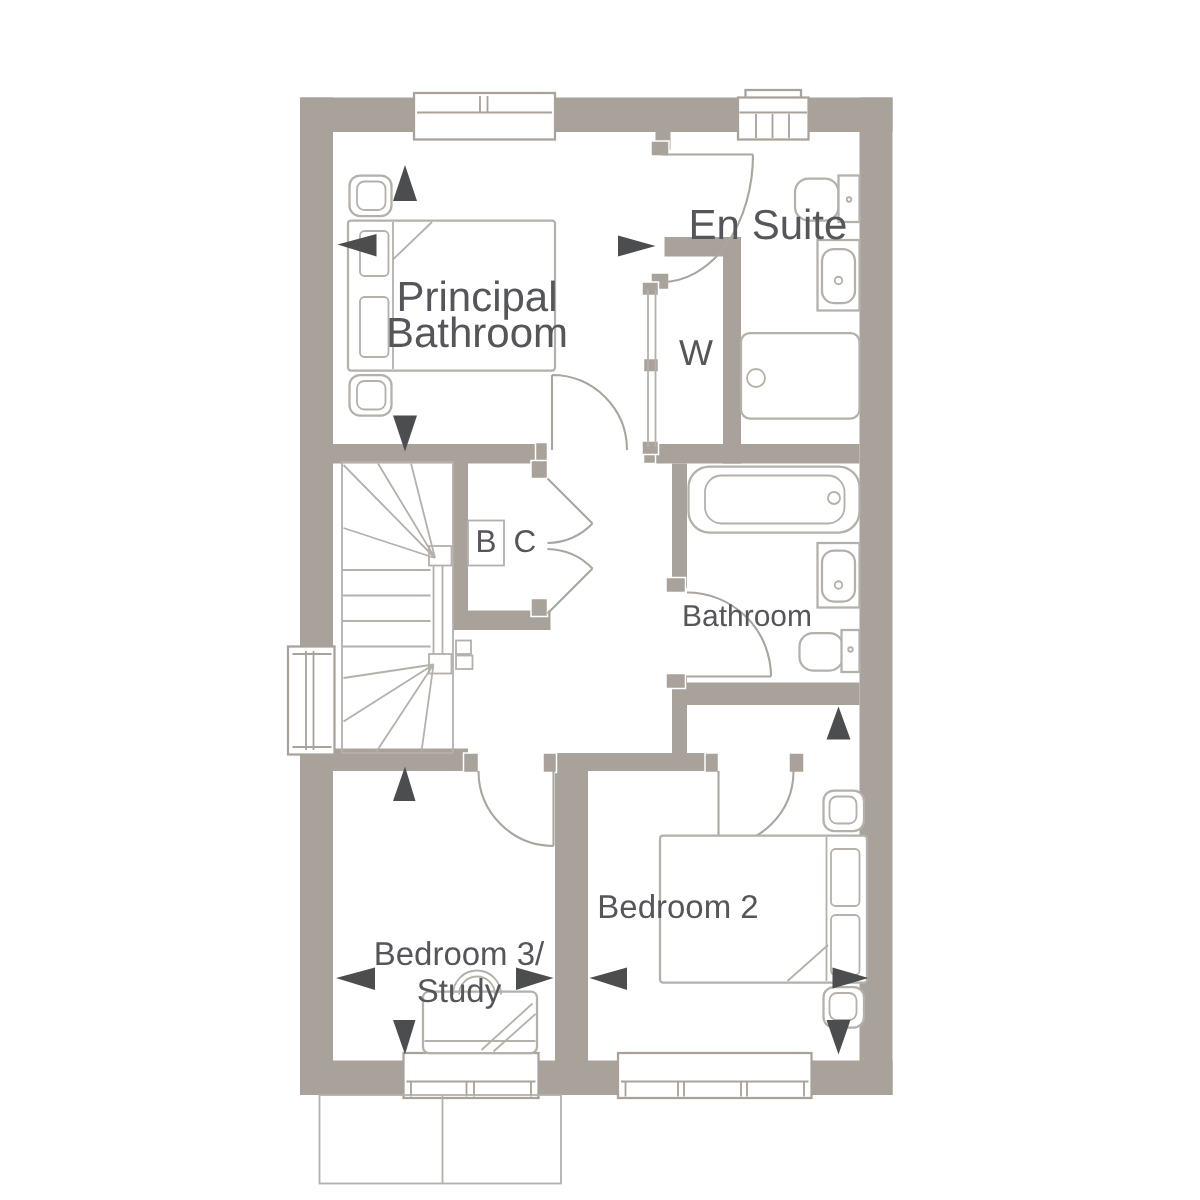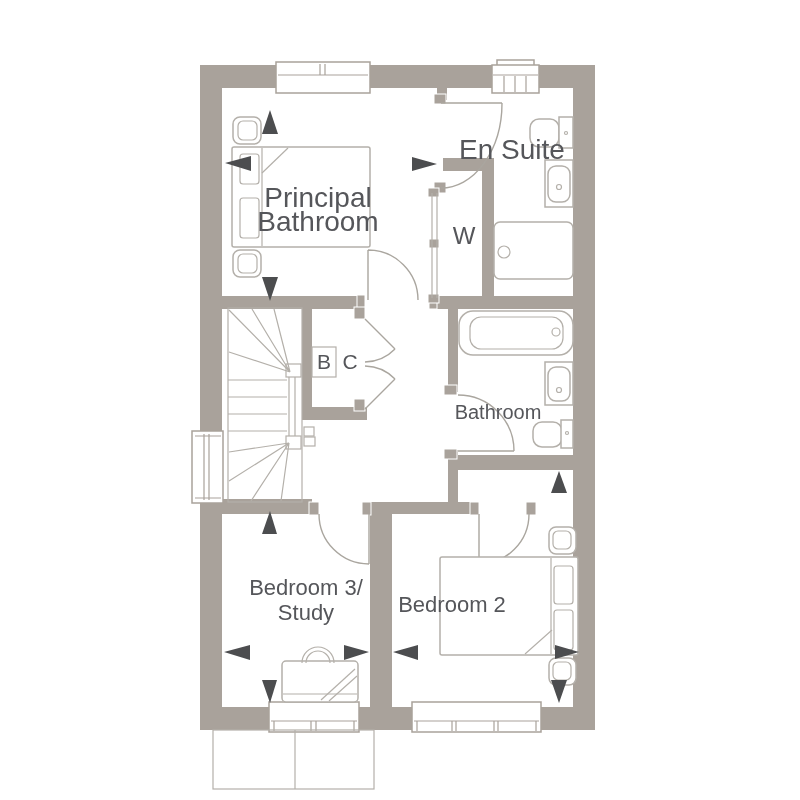--- a/index.html
+++ b/index.html
@@ -17,21 +17,21 @@
   .door{fill:none;stroke:var(--door);stroke-width:1.4;}
   .win{fill:#ffffff;stroke:var(--wall);stroke-width:1.5;}
   .winln{fill:none;stroke:var(--wall);stroke-width:1.2;}
   .arr{fill:var(--arrow);stroke:none;}
   .room-label{position:absolute;transform:translate(-50%,-50%);color:var(--text);
               text-align:center;white-space:nowrap;}
   .lbl-principal{font-size:28px;line-height:24px;}
   .lbl-ensuite{font-size:28px;}
   .lbl-bathroom{font-size:20px;}
   .lbl-bed2{font-size:22px;}
-  .lbl-bed3{font-size:22px;line-height:25px;}
+  .lbl-bed3{font-size:22px;line-height:25px;margin-top:48px;}
   .lbl-w{font-size:24px;}
   .lbl-bc{font-size:21px;}
 </style>
 </head>
 <body>
 
 <div id="stage">
   <svg width="800" height="800" viewBox="0 0 800 800">
 
     <g>

